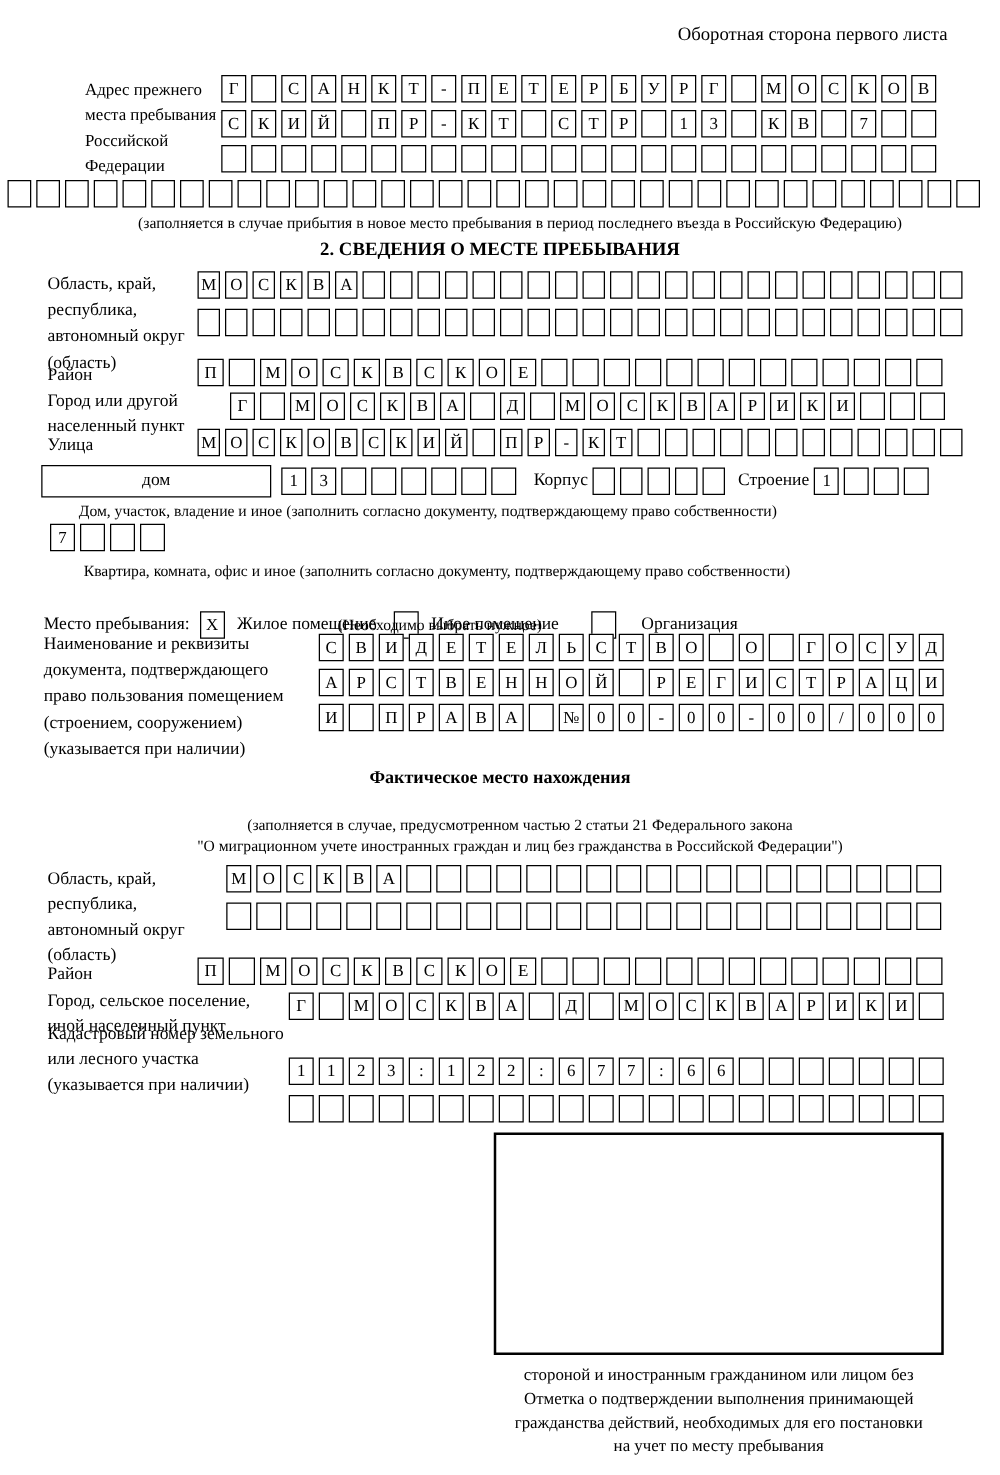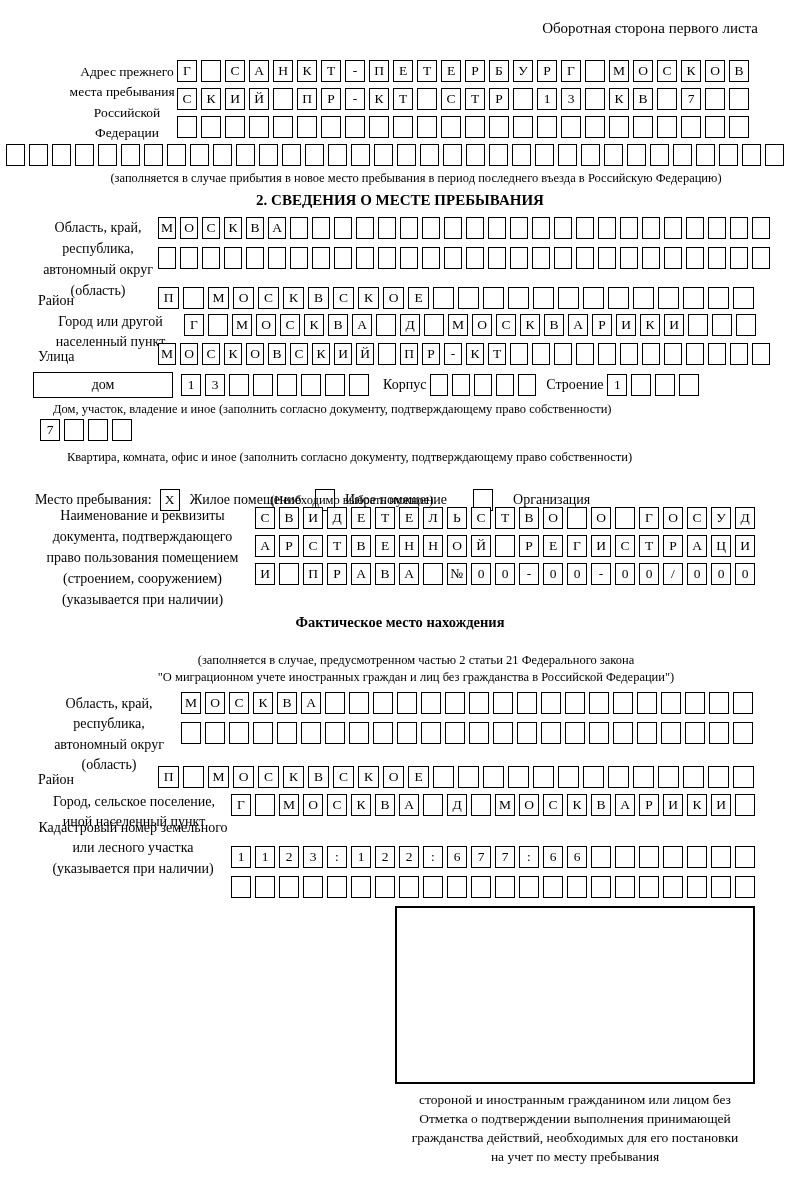--- a/index.html
+++ b/index.html
@@ -3,21 +3,21 @@
 <meta charset="utf-8">
 <style>
   * { margin:0; padding:0; box-sizing:border-box; }
   html,body { background:#fff; }
   body {
     width:800px; height:1180px;
     font-family:"Liberation Serif", serif;
     color:#000;
   }
   .page { position:relative; width:800px; height:1180px; overflow:hidden; background:#fff; }
-  .abs { position:absolute;text-align:center; }
+  .abs { position:absolute; }
   .label { font-size:14px; line-height:1.5; }
   .inline-label { font-size:14px; white-space:nowrap; }
   .note { font-size:12.5px; line-height:1.3;padding-left:32px; }
   .center { text-align:center; width:800px; left:0; }
   .title { font-weight:bold; font-size:15px; }
   .cellrow { display:flex; gap:4px; }
   .cellrow + .cellrow { margin-top:6px; }
   .rows-gap8 .cellrow + .cellrow { margin-top:8px; }
   .cell {
     flex:0 0 auto; width:20px; height:22px;
@@ -313,21 +313,21 @@
       <span class="cell"></span>
       <span class="cell"></span>
       <span class="cell"></span>
       <span class="cell"></span>
       <span class="cell"></span>
       <span class="cell"></span>
       <span class="cell"></span>
     </div>
 
   <div class="abs flex" style="left:33px; top:372px;">
-    <div class="labelbox" style="width:140px;">дом</div>
+    <div class="labelbox" style="width:184px;">дом</div>
     <div class="cellrow c20" style="margin-left:8px;">
         <span class="cell">1</span>
         <span class="cell">3</span>
         <span class="cell"></span>
         <span class="cell"></span>
         <span class="cell"></span>
         <span class="cell"></span>
         <span class="cell"></span>
         <span class="cell"></span>
       </div>
@@ -340,21 +340,21 @@
         <span class="cell"></span>
       </div>
     <span class="inline-label" style="margin-left:10px;">Строение</span>
     <div class="cellrow c20" style="margin-left:4px;">
         <span class="cell">1</span>
         <span class="cell"></span>
         <span class="cell"></span>
         <span class="cell"></span>
       </div>
   </div>
-  <div class="abs note" style="left:21px; top:401px;">Дом, участок, владение и иное (заполнить согласно документу, подтверждающему право собственности)</div>
+  <div class="abs note" style="left:31px; top:401px;">Дом, участок, владение и иное (заполнить согласно документу, подтверждающему право собственности)</div>
 
   <div class="abs flex" style="left:33px; top:419px;">
     <div class="cellrow c20" style="margin-left:7px;">
         <span class="cell">7</span>
         <span class="cell"></span>
         <span class="cell"></span>
         <span class="cell"></span>
       </div>
   </div>
   <div class="abs note" style="left:35px; top:449px;">Квартира, комната, офис и иное (заполнить согласно документу, подтверждающему право собственности)</div>

